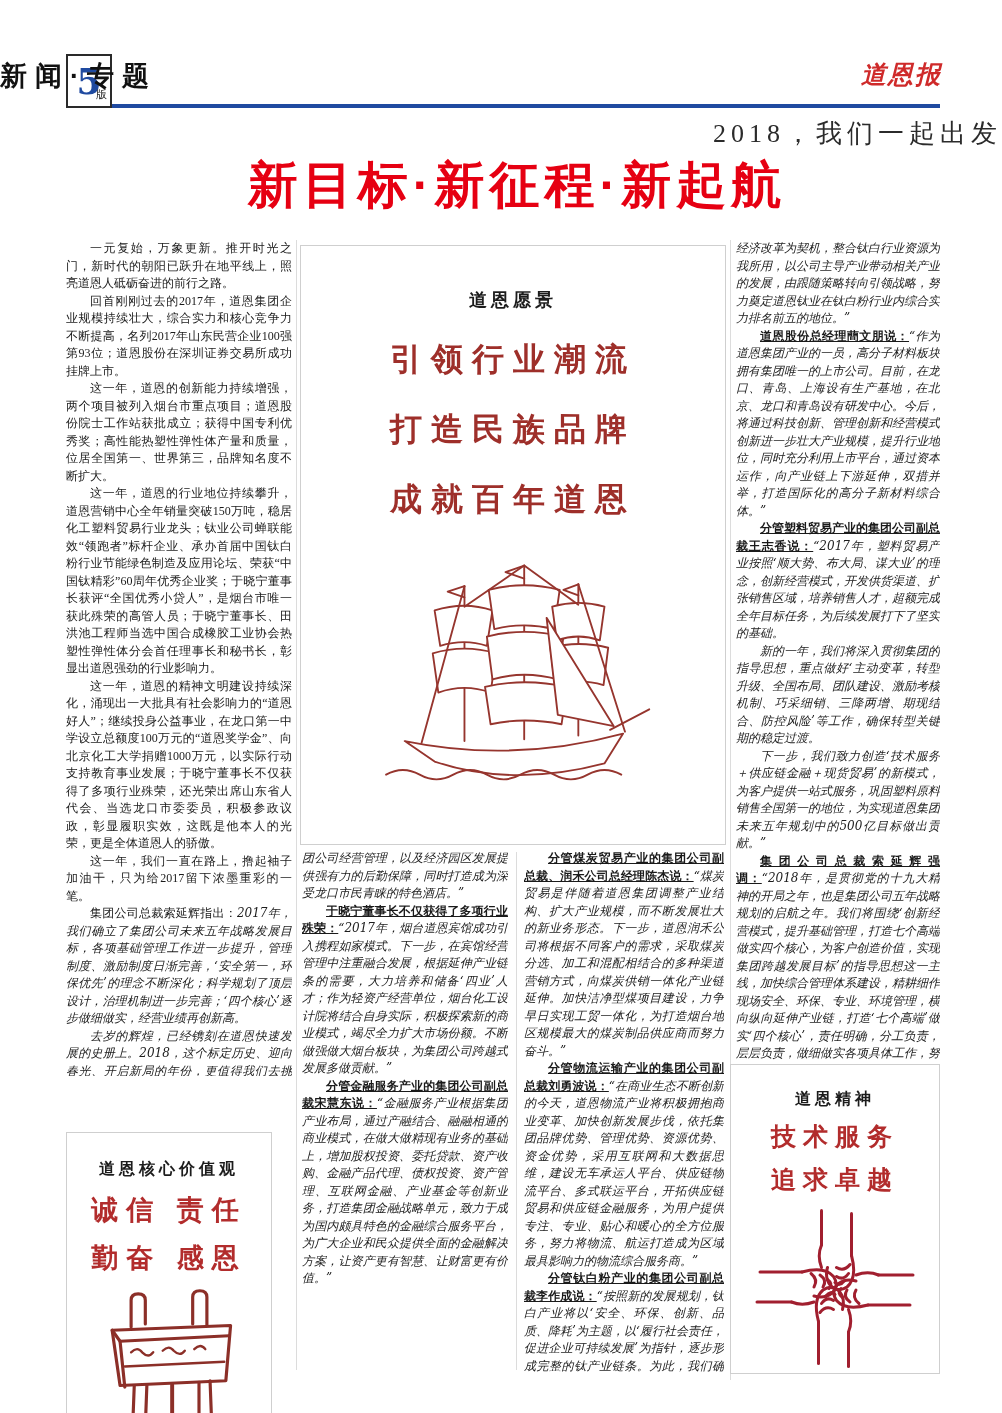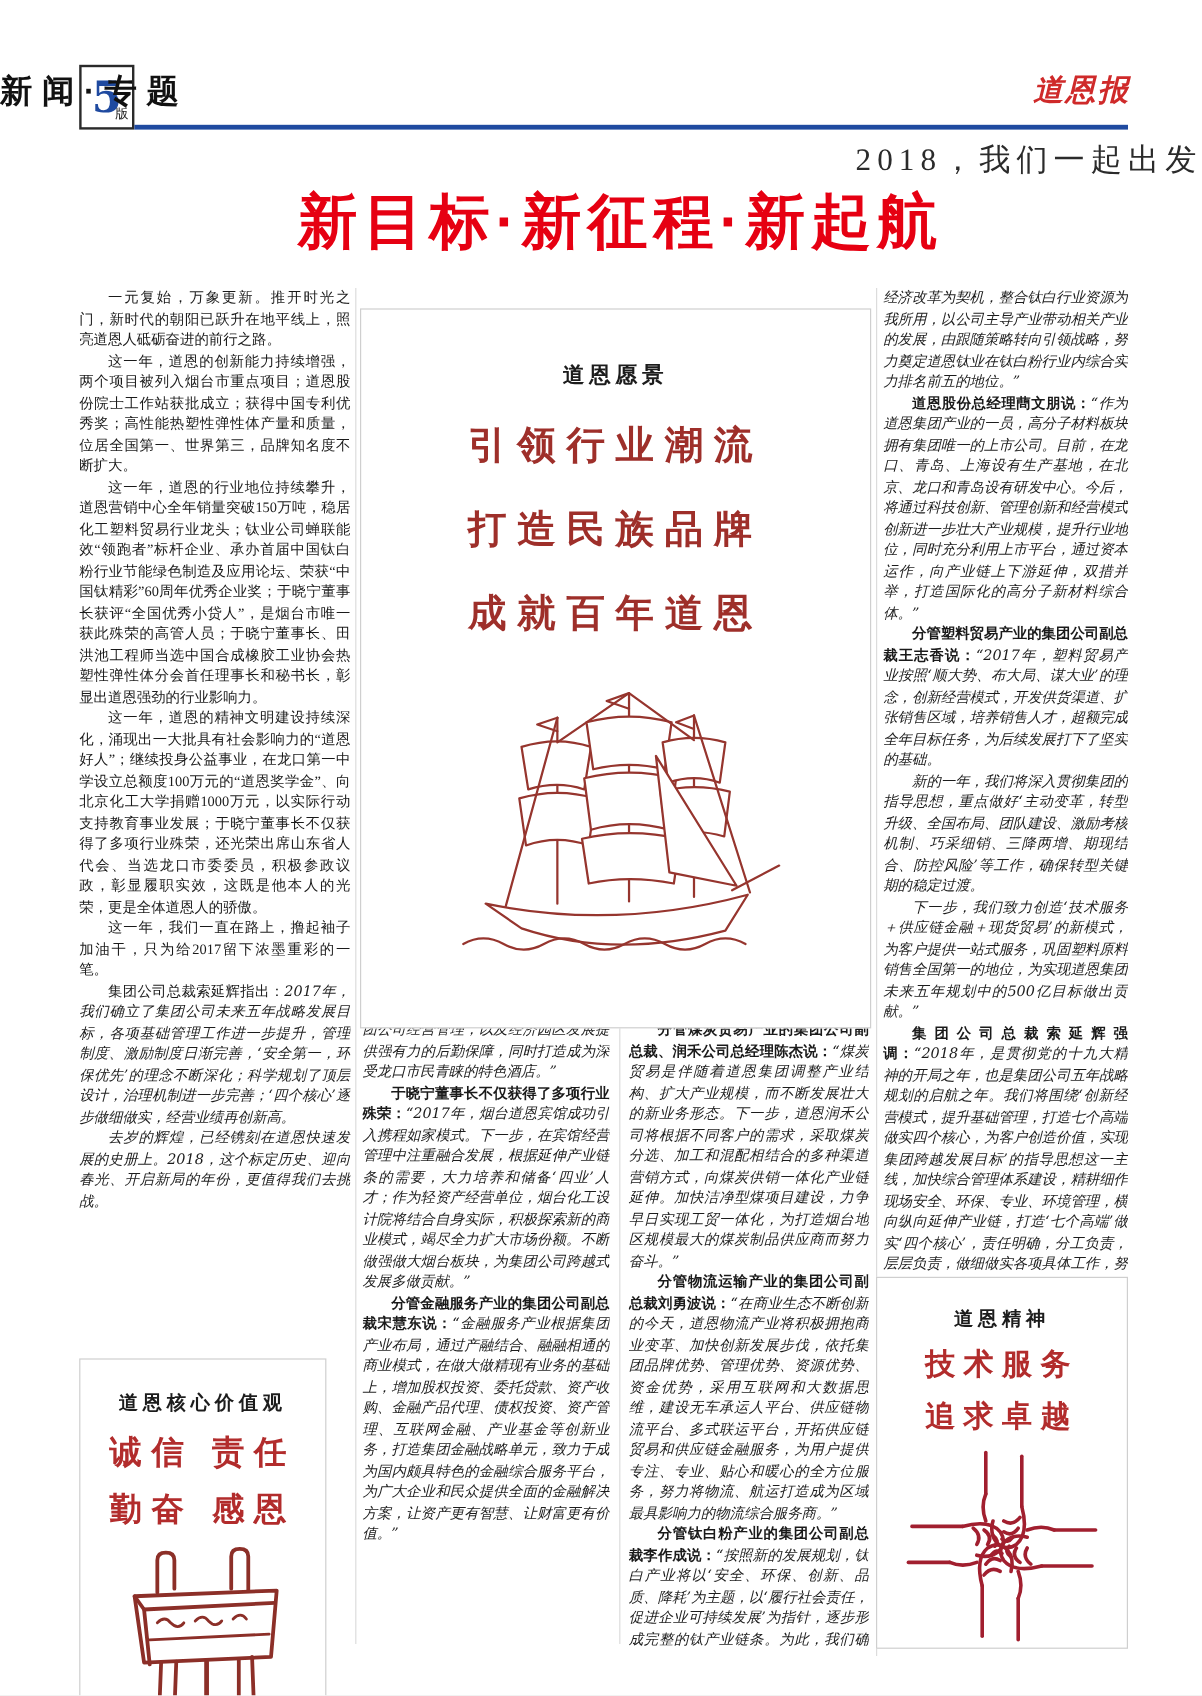--- a/index.html
+++ b/index.html
@@ -20,21 +20,21 @@
   #kicker{position:absolute;left:0;right:0;top:116px;text-align:right;font-size:26px;color:#2b2b2b;
         letter-spacing:5px;font-family:"Liberation Serif",serif;}
   #headline{position:absolute;left:0;right:0;top:152px;text-align:center;font-family:"Liberation Sans",sans-serif;
         font-weight:900;font-size:50px;letter-spacing:5px;color:#e60012;padding-left:32px;}
   
   .vsep{position:absolute;width:1px;background:#dcdcdc;}
   
   .col{position:absolute;overflow:hidden;text-align:justify;font-size:12px;line-height:17.5px;}
   .col p{margin:0;text-indent:2em;}
   .col .lead{font-style:normal;}
-  .col .lead.bold{font-family:"Liberation Sans",sans-serif;font-weight:bold;}
+  .col .lead.bold{font-family:"Liberation Sans",sans-serif;font-weight:bold;text-decoration:underline;}
   .col p.quote .qtext{font-family:"DejaVu Serif",serif;font-style:italic;color:#1c1c1c;}
   
   .infobox{position:absolute;border:1px solid #cfcfcf;background:#fff;box-sizing:border-box;text-align:center;}
   .infobox .box-title{font-family:"Liberation Sans",sans-serif;font-weight:bold;color:#1c1c1c;letter-spacing:4px;}
   .infobox .red-line{font-family:"Liberation Sans",sans-serif;font-weight:900;color:#a8302c;}
   #vision-box .box-title{font-size:18px;margin-top:42px;}
   #vision-box .red-line{font-size:32px;letter-spacing:9px;color:#9e2f2a;margin-top:26px;}
   #values-box .box-title{font-size:16px;margin-top:26px;}
   #values-box .red-line{font-size:27px;letter-spacing:8px;color:#b22c2c;margin-top:12px;}
   #spirit-box .box-title{font-size:16px;margin-top:24px;}
@@ -56,20 +56,21 @@
 
   <div id="kicker">2018，我们一起出发</div>
   <div id="headline">新目标·新征程·新起航</div>
 
   <div class="vsep" style="left:296px;top:240px;height:1130px;"></div>
   <div class="vsep" style="left:516px;top:852px;height:518px;"></div>
   <div class="vsep" style="left:730px;top:240px;height:1140px;"></div>
 
   <div class="col" id="col1" style="left:66px;top:240px;width:226px;height:836px;">
       <p class="para narration"><span class="ntext">一元复始，万象更新。推开时光之门，新时代的朝阳已跃升在地平线上，照亮道恩人砥砺奋进的前行之路。</span></p>
+      <p class="para narration"><span class="ntext">回首刚刚过去的2017年，道恩集团企业规模持续壮大，综合实力和核心竞争力不断提高，名列2017年山东民营企业100强第93位；道恩股份在深圳证券交易所成功挂牌上市。</span></p>
       <p class="para narration"><span class="ntext">这一年，道恩的创新能力持续增强，两个项目被列入烟台市重点项目；道恩股份院士工作站获批成立；获得中国专利优秀奖；高性能热塑性弹性体产量和质量，位居全国第一、世界第三，品牌知名度不断扩大。</span></p>
       <p class="para narration"><span class="ntext">这一年，道恩的行业地位持续攀升，道恩营销中心全年销量突破150万吨，稳居化工塑料贸易行业龙头；钛业公司蝉联能效“领跑者”标杆企业、承办首届中国钛白粉行业节能绿色制造及应用论坛、荣获“中国钛精彩”60周年优秀企业奖；于晓宁董事长获评“全国优秀小贷人”，是烟台市唯一获此殊荣的高管人员；于晓宁董事长、田洪池工程师当选中国合成橡胶工业协会热塑性弹性体分会首任理事长和秘书长，彰显出道恩强劲的行业影响力。</span></p>
       <p class="para narration"><span class="ntext">这一年，道恩的精神文明建设持续深化，涌现出一大批具有社会影响力的“道恩好人”；继续投身公益事业，在龙口第一中学设立总额度100万元的“道恩奖学金”、向北京化工大学捐赠1000万元，以实际行动支持教育事业发展；于晓宁董事长不仅获得了多项行业殊荣，还光荣出席山东省人代会、当选龙口市委委员，积极参政议政，彰显履职实效，这既是他本人的光荣，更是全体道恩人的骄傲。</span></p>
       <p class="para narration"><span class="ntext">这一年，我们一直在路上，撸起袖子加油干，只为给2017留下浓墨重彩的一笔。</span></p>
       <p class="para quote"><span class="lead">集团公司总裁索延辉指出：</span><span class="qtext">2017年，我们确立了集团公司未来五年战略发展目标，各项基础管理工作进一步提升，管理制度、激励制度日渐完善，‘安全第一，环保优先’的理念不断深化；科学规划了顶层设计，治理机制进一步完善；‘四个核心’逐步做细做实，经营业绩再创新高。</span></p>
       <p class="para quote"><span class="qtext">去岁的辉煌，已经镌刻在道恩快速发展的史册上。2018，这个标定历史、迎向春光、开启新局的年份，更值得我们去挑战。</span></p>
     </div>
   <div class="col" id="col2" style="left:302px;top:850px;width:206px;height:522px;">
       <p class="para quote" style="text-indent: 0px;"><span class="qtext">团公司经营管理，以及经济园区发展提供强有力的后勤保障，同时打造成为深受龙口市民青睐的特色酒店。”</span></p>
       <p class="para quote"><span class="lead bold">于晓宁董事长不仅获得了多项行业殊荣：</span><span class="qtext">“2017年，烟台道恩宾馆成功引入携程如家模式。下一步，在宾馆经营管理中注重融合发展，根据延伸产业链条的需要，大力培养和储备‘四业’人才；作为轻资产经营单位，烟台化工设计院将结合自身实际，积极探索新的商业模式，竭尽全力扩大市场份额。不断做强做大烟台板块，为集团公司跨越式发展多做贡献。”</span></p>
@@ -83,21 +84,21 @@
   <div class="col" id="col4" style="left:736px;top:240px;width:204px;height:846px;">
       <p class="para quote" style="text-indent: 0px;"><span class="qtext">经济改革为契机，整合钛白行业资源为我所用，以公司主导产业带动相关产业的发展，由跟随策略转向引领战略，努力奠定道恩钛业在钛白粉行业内综合实力排名前五的地位。”</span></p>
       <p class="para quote"><span class="lead bold">道恩股份总经理蔄文朋说：</span><span class="qtext">“作为道恩集团产业的一员，高分子材料板块拥有集团唯一的上市公司。目前，在龙口、青岛、上海设有生产基地，在北京、龙口和青岛设有研发中心。今后，将通过科技创新、管理创新和经营模式创新进一步壮大产业规模，提升行业地位，同时充分利用上市平台，通过资本运作，向产业链上下游延伸，双措并举，打造国际化的高分子新材料综合体。”</span></p>
       <p class="para quote"><span class="lead bold">分管塑料贸易产业的集团公司副总裁王志香说：</span><span class="qtext">“2017年，塑料贸易产业按照‘顺大势、布大局、谋大业’的理念，创新经营模式，开发供货渠道、扩张销售区域，培养销售人才，超额完成全年目标任务，为后续发展打下了坚实的基础。</span></p>
       <p class="para quote"><span class="qtext">新的一年，我们将深入贯彻集团的指导思想，重点做好‘主动变革，转型升级、全国布局、团队建设、激励考核机制、巧采细销、三降两增、期现结合、防控风险’等工作，确保转型关键期的稳定过渡。</span></p>
       <p class="para quote"><span class="qtext">下一步，我们致力创造‘技术服务＋供应链金融＋现货贸易’的新模式，为客户提供一站式服务，巩固塑料原料销售全国第一的地位，为实现道恩集团未来五年规划中的500亿目标做出贡献。”</span></p>
       <p class="para quote"><span class="lead bold">集团公司总裁索延辉强调：</span><span class="qtext">“2018年，是贯彻党的十九大精神的开局之年，也是集团公司五年战略规划的启航之年。我们将围绕‘创新经营模式，提升基础管理，打造七个高端做实四个核心，为客户创造价值，实现集团跨越发展目标’的指导思想这一主线，加快综合管理体系建设，精耕细作现场安全、环保、专业、环境管理，横向纵向延伸产业链，打造‘七个高端’做实‘四个核心’，责任明确，分工负责，层层负责，做细做实各项具体工作，努力完成2018年各项发展目标。”</span></p>
       <p class="para narration"><span class="ntext">新目标、新征程，属于坚定者、奋进者、搏击者，属于每一个为了梦想而打拼的道恩人。2018年，我们一起出发！在“三共”理念的引领下，道恩人将以更加高昂的斗志、更加饱满的激情、更加务实的作风，朝着“七业一三五，区域三个一，三化五百亿”的战略目标阔步前进；朝着“引领行业潮流、打造民族品牌、成就百年道恩”的美好愿景扬帆远航。</span></p>
     </div>
 
-  <div class="infobox" id="vision-box" style="left:300px;top:245px;width:426px;height:600px;margin-top:12px;">
+  <div class="infobox" id="vision-box" style="left:300px;top:245px;width:426px;height:600px;">
     <div class="box-title">道恩愿景</div>
     <div class="red-line">引领行业潮流</div>
     <div class="red-line">打造民族品牌</div>
     <div class="red-line">成就百年道恩</div>
     <svg class="illus" width="300" height="252" viewBox="0 0 320 270" fill="none" stroke="#96352e" stroke-width="2" stroke-linecap="round" stroke-linejoin="round">
 
       <line x1="108" y1="58" x2="108" y2="224"></line>
       <line x1="172" y1="36" x2="172" y2="222"></line>
       <line x1="230" y1="56" x2="230" y2="218"></line>
 

